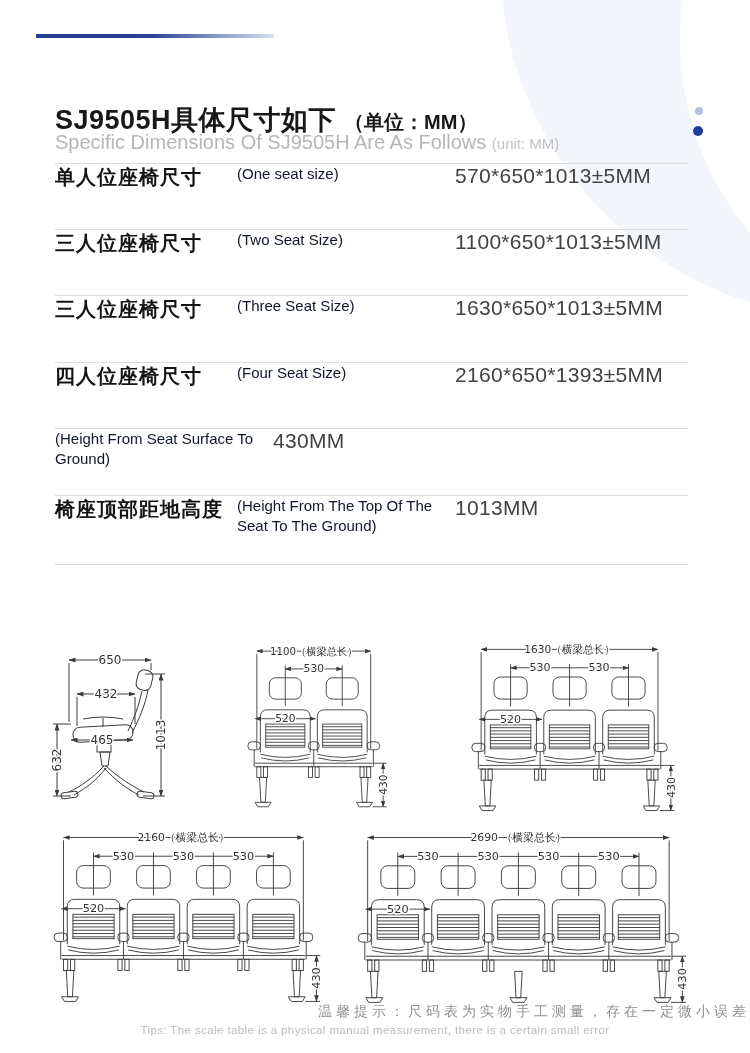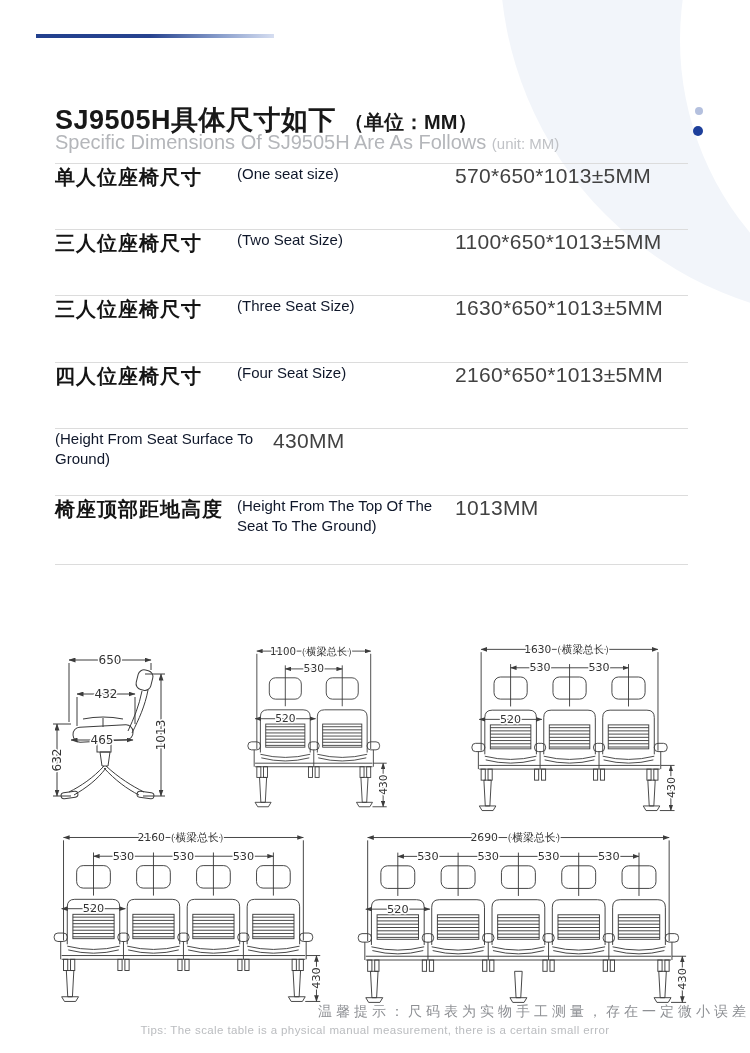--- a/index.html
+++ b/index.html
@@ -69,21 +69,21 @@
         <div class="val">1100*650*1013±5MM</div>
       </div>
       <div class="spec-row">
         <div class="zh">三人位座椅尺寸</div>
         <div class="en">(Three Seat Size)</div>
         <div class="val">1630*650*1013±5MM</div>
       </div>
       <div class="spec-row">
         <div class="zh">四人位座椅尺寸</div>
         <div class="en">(Four Seat Size)</div>
-        <div class="val">2160*650*1013±5MM</div>
+        <div class="val">2160*650*1393±5MM</div>
       </div>
       <div class="spec-row">
         <div class="en">(Height From Seat Surface To Ground)</div>
         <div class="val">430MM</div>
       </div>
       <div class="spec-row">
         <div class="zh">椅座顶部距地高度</div>
         <div class="en">(Height From The Top Of The Seat To The Ground)</div>
         <div class="val">1013MM</div>
       </div>

